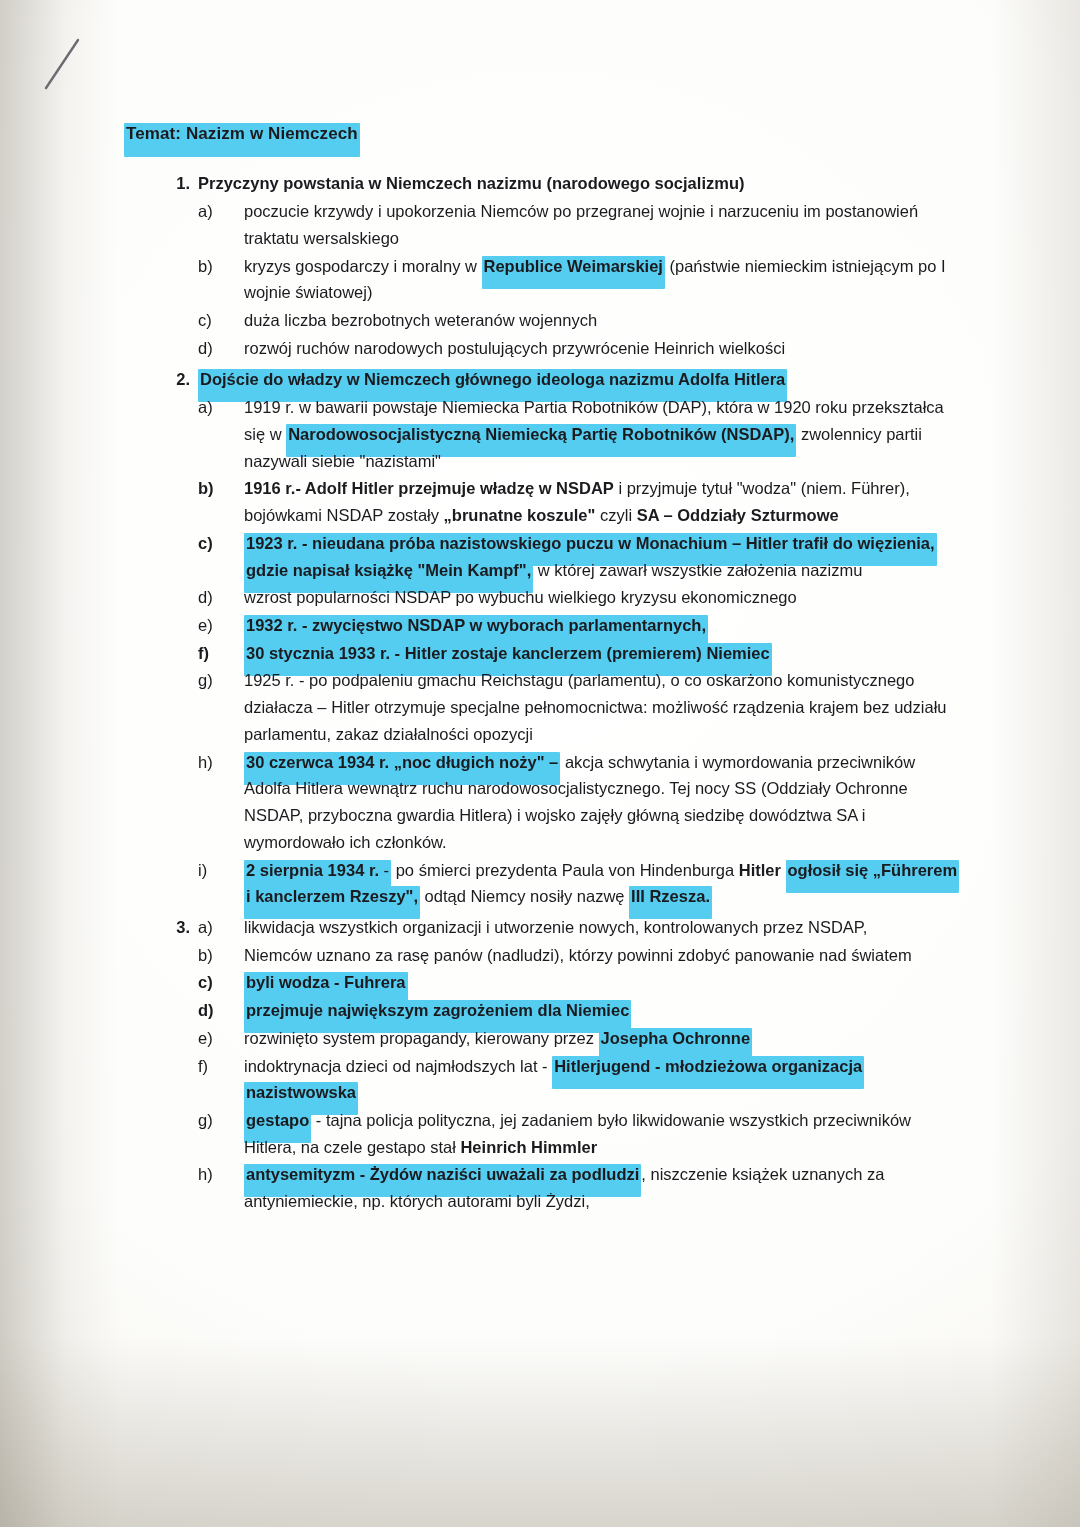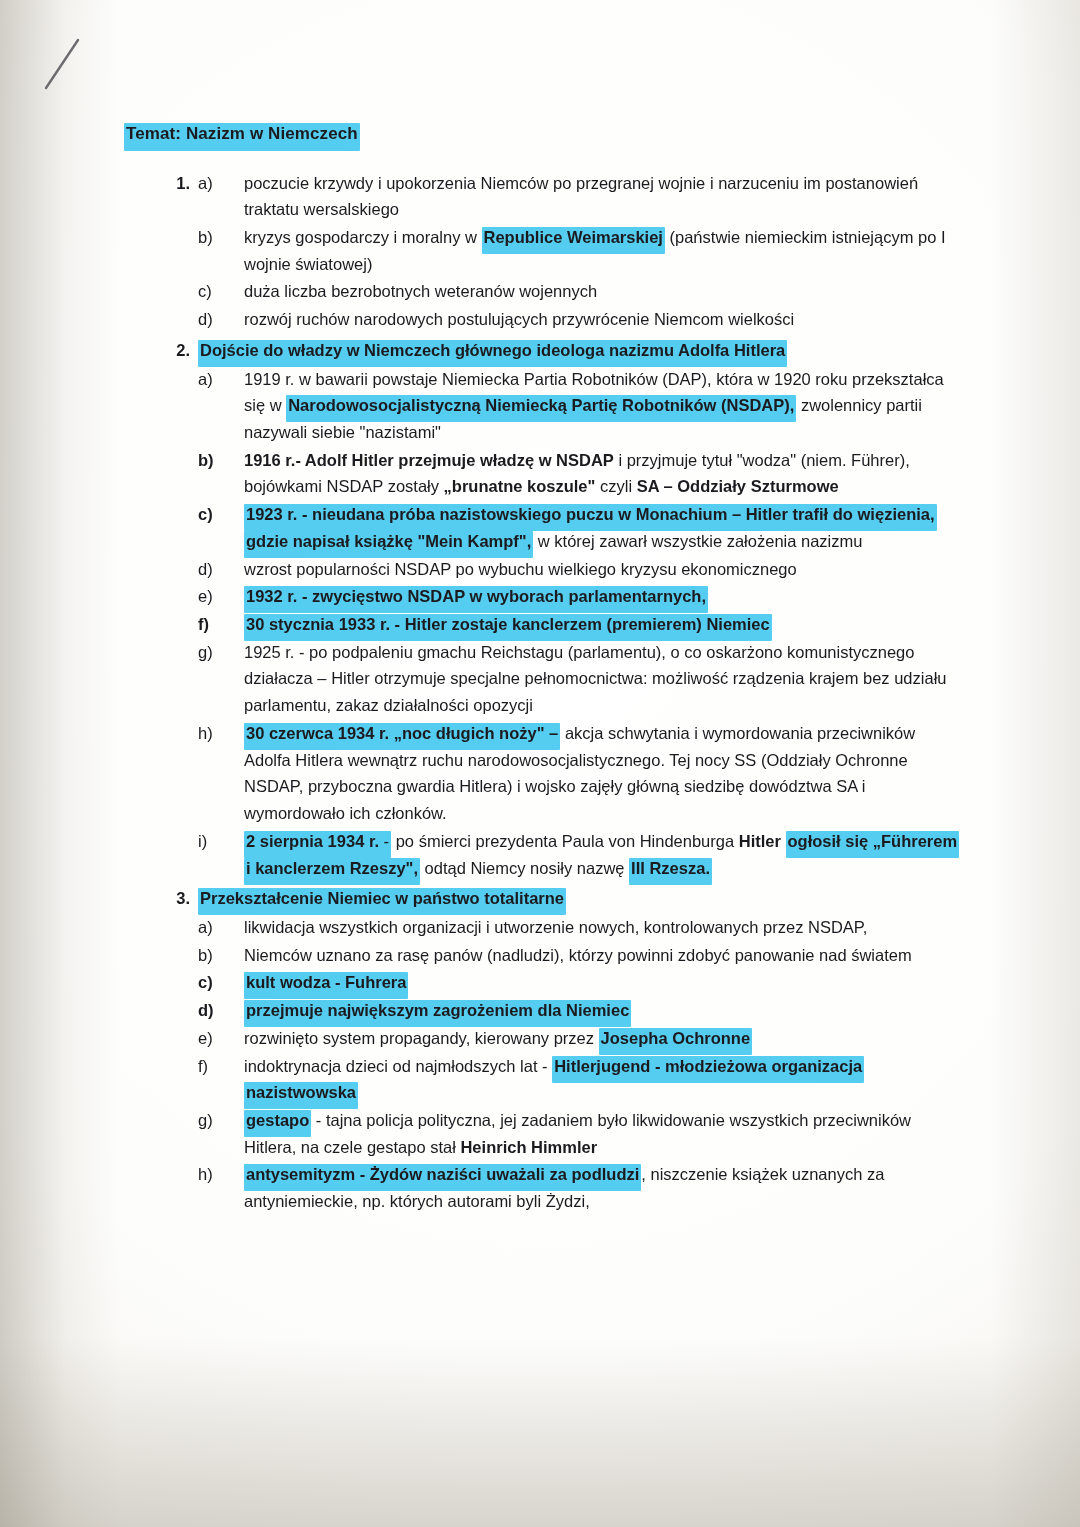--- a/index.html
+++ b/index.html
@@ -118,21 +118,21 @@
     text-align: left;
   }
   ol.level2 > li.bold > .num { font-weight: 700; }
 
   .txt { display: block; }
 
   
   mark.hl {
     background: #54cdf0;
     color: inherit;
-    padding: 1px 2px 8px 2px;
+    padding: 1px 2px 14px 2px;
     box-decoration-break: clone;
     -webkit-box-decoration-break: clone;
     border-radius: 1px;
   }
   b, strong { font-weight: 700; }
 </style>
 </head>
 <body>
 
 <div id="page">
@@ -142,36 +142,37 @@
   </svg>
 
   <div id="content">
 
     <p class="title-line"><mark class="hl">Temat: Nazizm w Niemczech</mark></p>
 
     <ol class="level1">
 
       <li>
         <span class="num">1.</span>
+        <span class="head">Przyczyny powstania w Niemczech nazizmu (narodowego socjalizmu)</span>
         <ol class="level2">
           <li>
             <span class="num">a)</span>
             <span class="txt">poczucie krzywdy i upokorzenia Niemców po przegranej wojnie i narzuceniu im postanowień traktatu wersalskiego</span>
           </li>
           <li>
             <span class="num">b)</span>
             <span class="txt">kryzys gospodarczy i moralny w <mark class="hl"><b>Republice Weimarskiej</b></mark> (państwie niemieckim istniejącym po I wojnie światowej)</span>
           </li>
           <li>
             <span class="num">c)</span>
             <span class="txt">duża liczba bezrobotnych weteranów wojennych</span>
           </li>
           <li>
             <span class="num">d)</span>
-            <span class="txt">rozwój ruchów narodowych postulujących przywrócenie Niemcom wielkości</span>
+            <span class="txt">rozwój ruchów narodowych postulujących przywrócenie Heinrich wielkości</span>
           </li>
         </ol>
       </li>
 
       <li>
         <span class="num">2.</span>
         <span class="head"><mark class="hl">Dojście do władzy w Niemczech głównego ideologa nazizmu Adolfa Hitlera</mark></span>
         <ol class="level2">
 
           <li>
@@ -217,36 +218,35 @@
           <li>
             <span class="num">i)</span>
             <span class="txt"><mark class="hl"><b>2 sierpnia 1934 r.</b> -</mark> po śmierci prezydenta Paula von Hindenburga <b>Hitler</b> <mark class="hl"><b>ogłosił się „Führerem i kanclerzem Rzeszy",</b></mark> odtąd Niemcy nosiły nazwę <mark class="hl"><b>III Rzesza.</b></mark></span>
           </li>
 
         </ol>
       </li>
 
       <li>
         <span class="num">3.</span>
-        <span class="head"><mark class="hl">Przekształcenie Niemiec w państwo totalitarne</mark></span>
         <ol class="level2">
 
           <li>
             <span class="num">a)</span>
             <span class="txt">likwidacja wszystkich organizacji i utworzenie nowych, kontrolowanych przez NSDAP,</span>
           </li>
 
           <li>
             <span class="num">b)</span>
             <span class="txt">Niemców uznano za rasę panów (nadludzi), którzy powinni zdobyć panowanie nad światem</span>
           </li>
 
           <li class="bold">
             <span class="num">c)</span>
-            <span class="txt"><mark class="hl"><b>kult wodza - Fuhrera</b></mark></span>
+            <span class="txt"><mark class="hl"><b>byli wodza - Fuhrera</b></mark></span>
           </li>
 
           <li class="bold">
             <span class="num">d)</span>
             <span class="txt"><mark class="hl"><b>przejmuje największym zagrożeniem dla Niemiec</b></mark></span>
           </li>
 
           <li>
             <span class="num">e)</span>
             <span class="txt">rozwinięto system propagandy, kierowany przez <mark class="hl"><b>Josepha Ochronne</b></mark></span>

